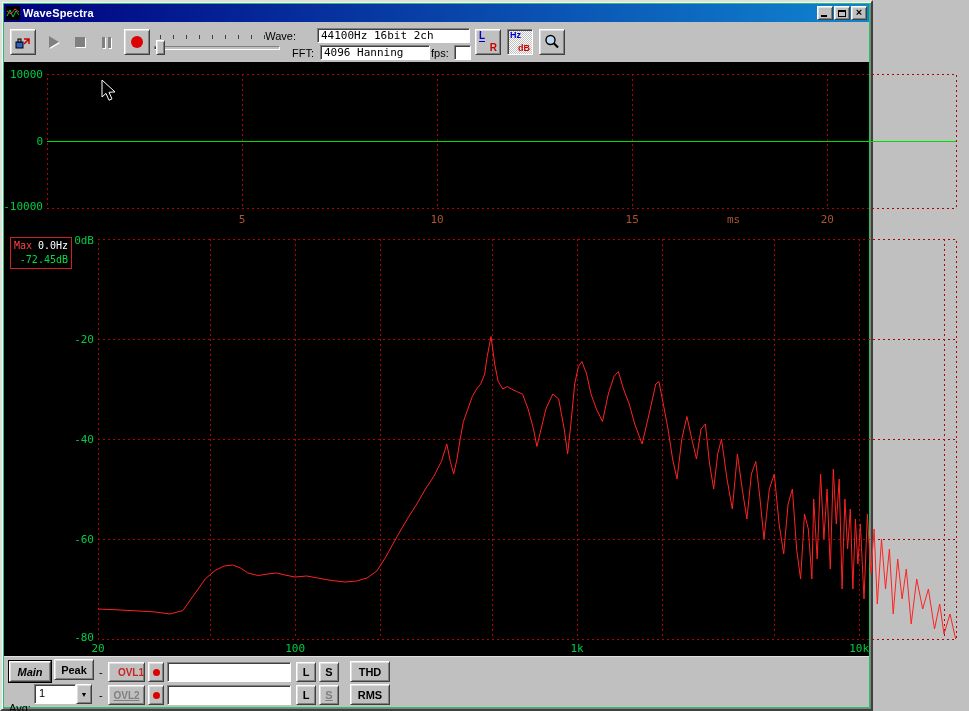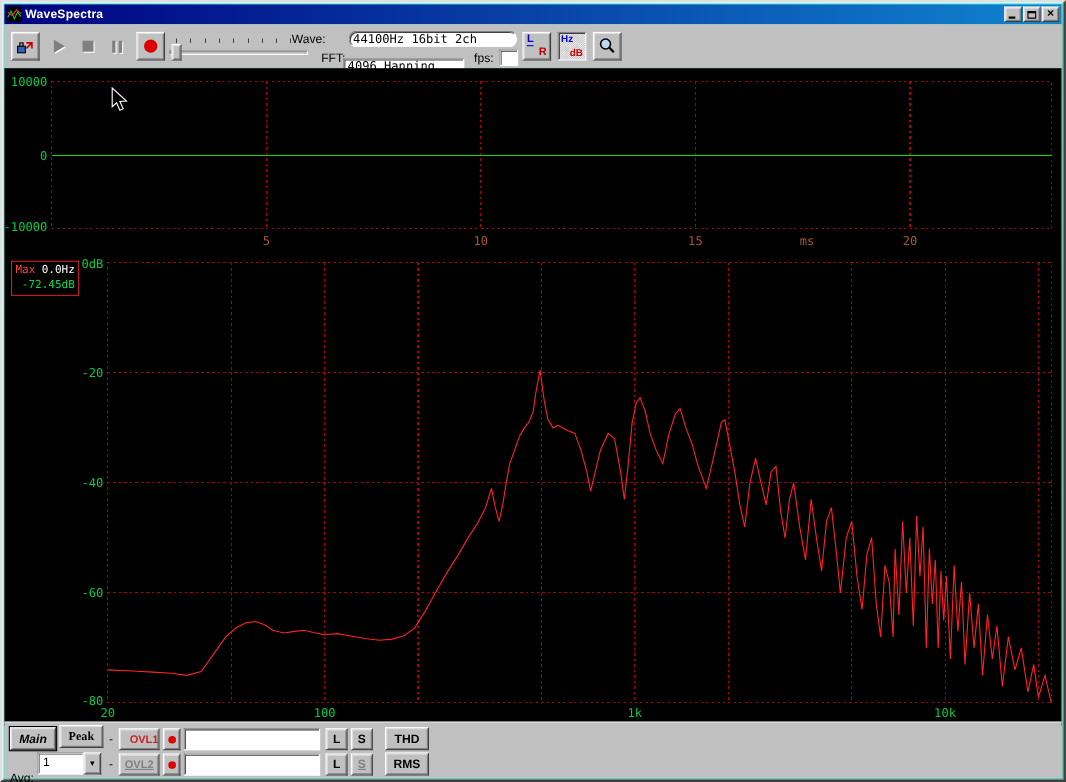--- a/index.html
+++ b/index.html
@@ -1,19 +1,19 @@
 <!DOCTYPE html>
 <html><head>
 <meta charset="utf-8">
 <style>
   * { box-sizing: border-box; margin: 0; padding: 0; }
   html,body { width:969px; height:711px; overflow:hidden; background:#c0c0c0; }
   body { font-family:"Liberation Sans", sans-serif; font-size:11px; }
 
-  .window { position:relative; width:969px; height:711px; background:#5eead4;
+  .window { position:relative; width:873px; height:711px; background:#22c55e;
     border:2px solid; border-color:#dfdfdf #404040 #404040 #dfdfdf;
     box-shadow: inset 1px 1px 0 #fff, inset -1px -1px 0 #808080; }
 
   
   .titlebar { position:absolute; left:2px; top:2px; right:2px; height:18px;
     background:linear-gradient(90deg,#000080,#1084d0);
     display:flex; align-items:center; padding:0 2px; }
   .app-icon { width:14px; height:14px; margin-right:3px; }
   .title-text { color:#fff; font-weight:bold; font-size:11px; letter-spacing:.2px; flex:1; }
   .sysbtns { display:flex; gap:0; }
@@ -149,24 +149,24 @@
       <span class="rec-dot"></span>
     </div>
 
     <div class="trackbar">
       <div class="ticks"></div>
       <div class="groove"></div>
       <div class="thumb"></div>
     </div>
 
     <span class="tb-label" style="left:237px; top:8px; width:55px; text-align:right;">Wave:</span>
-    <span class="field" style="left:313px; top:6px; width:153px;border-radius:7px;">44100Hz 16bit 2ch</span>
+    <span class="field" style="left:313px; top:6px; width:153px;">44100Hz 16bit 2ch</span>
 
     <span class="tb-label" style="left:255px; top:25px; width:55px; text-align:right;">FFT:</span>
-    <span class="field" style="left:308px; top:23px; width:110px;margin-top:8px;">4096 Hanning</span>
+    <span class="field" style="left:316px; top:23px; width:110px;">4096 Hanning</span>
     <span class="tb-label" style="left:427px; top:25px;">fps:</span>
     <span class="field" style="left:450px; top:23px; width:17px;"></span>
 
     <div class="btn3d" style="left:471px; top:7px; width:26px; height:26px;">
       <span class="lr-l">L</span>
       <span class="lr-r">R</span>
     </div>
     <div class="btn3d checked" style="left:503px; top:7px; width:26px; height:26px;">
       <span class="hz-t">Hz</span>
       <span class="db-t">dB</span>
@@ -229,21 +229,21 @@
       <span class="mx-l">Max</span>
       <span class="mx-f">0.0Hz</span>
       <span class="mx-v">-72.45dB</span>
     </div>
   </div>
 
   <div class="bottombar">
     <div class="bb bb-btn bb-default" style="left:5px; top:4px; width:42px; height:21px;">
       <span>Main</span>
     </div>
-    <div class="bb bb-btn" style="left:50px; top:2px; width:40px; height:21px;font-family:Liberation Serif, serif;">
+    <div class="bb bb-btn" style="left:50px; top:2px; width:40px; height:21px;">
       <span>Peak</span>
     </div>
     <span class="bb" style="left:95px; top:9px; color:#000;">-</span>
     <div class="bb bb-btn red-text" style="left:104px; top:5px; width:37px; height:20px; font-size:10px;">
       <span>OVL1</span>
     </div>
     <div class="bb bb-btn" style="left:144px; top:5px; width:16px; height:20px;">
       <span class="dot"></span>
     </div>
     <input class="bb bb-input" style="left: 163px; top: 5px; width: 124px; height: 20px;" value="">

